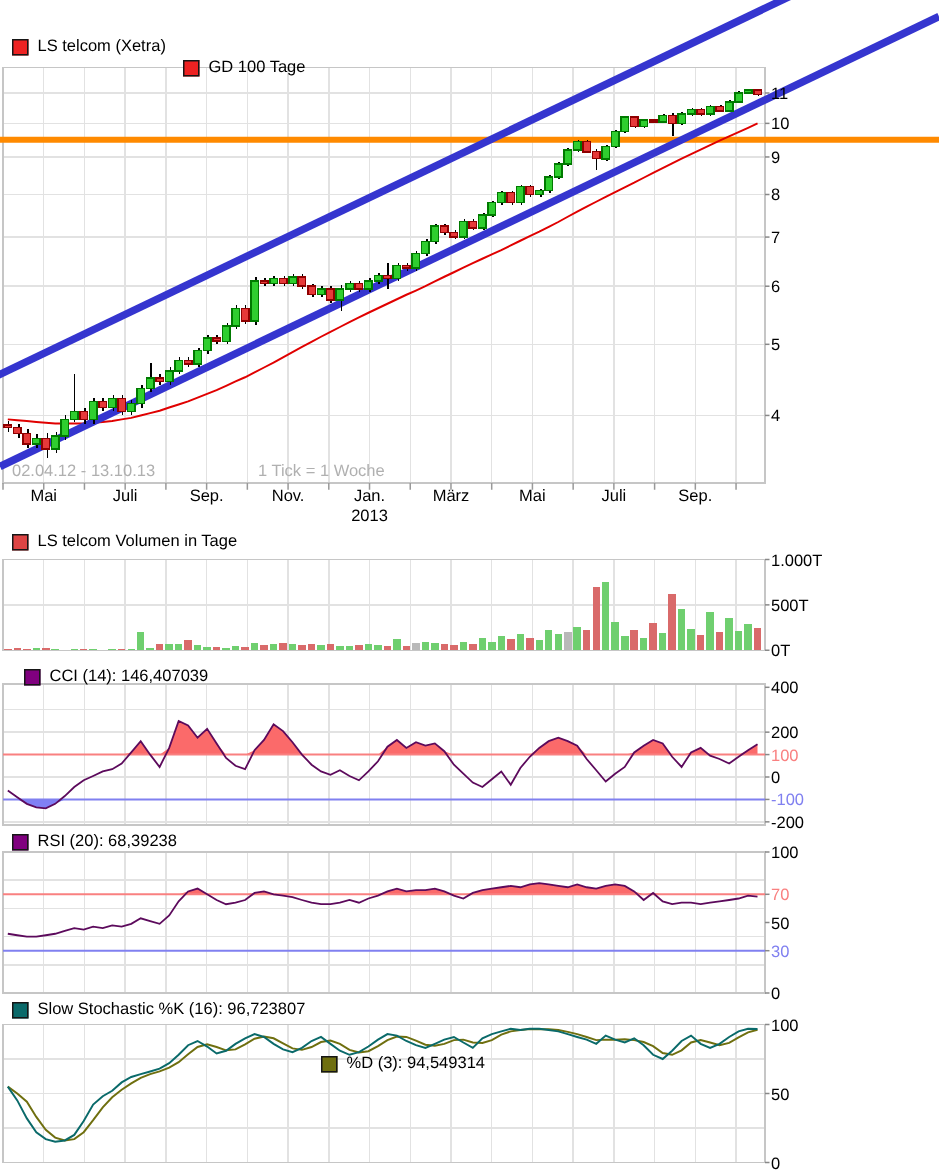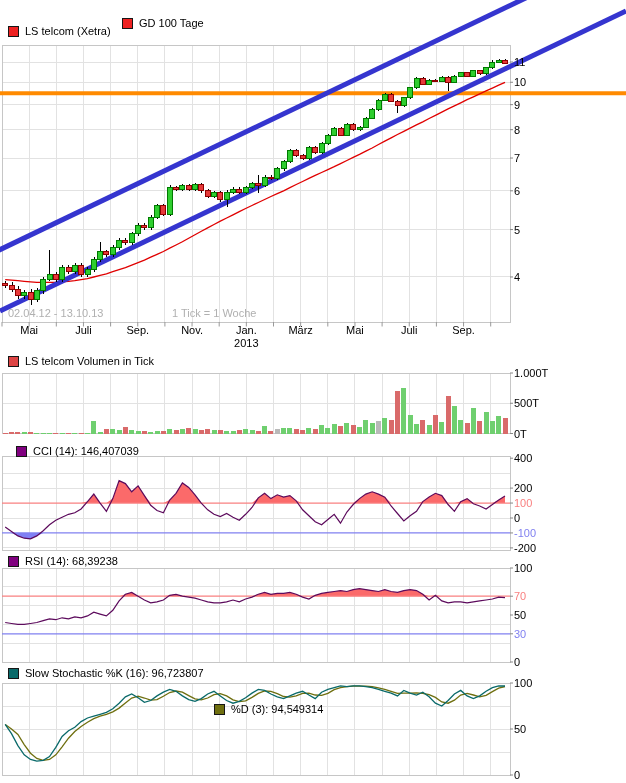--- a/index.html
+++ b/index.html
@@ -13,38 +13,38 @@
 </style>
 </head>
 <body>
 
 <div id="app">
 
   <div class="legend" style="left:8px;top:26px">
     <span class="sq" style="background-color: rgb(238, 34, 34);"></span>
     <span>LS telcom (Xetra)</span>
   </div>
-  <div class="legend" style="left:122px;top:18px">
+  <div class="legend" style="left:122px;top:40px">
     <span class="sq" style="background-color: rgb(238, 34, 34);"></span>
     <span>GD 100 Tage</span>
   </div>
 
   <div class="legend" style="left:8px;top:356px">
     <span class="sq" style="background-color: rgb(221, 68, 68);"></span>
-    <span>LS telcom Volumen in Tick</span>
+    <span>LS telcom Volumen in Tage</span>
   </div>
 
   <div class="legend" style="left:16px;top:446px">
     <span class="sq" style="background-color: rgb(128, 0, 127);"></span>
     <span>CCI (14): 146,407039</span>
   </div>
 
   <div class="legend" style="left:8px;top:556px">
     <span class="sq" style="background-color: rgb(128, 0, 127);"></span>
-    <span>RSI (14): 68,39238</span>
+    <span>RSI (20): 68,39238</span>
   </div>
 
   <div class="legend" style="left:8px;top:668px">
     <span class="sq" style="background-color: rgb(10, 106, 106);"></span>
     <span>Slow Stochastic %K (16): 96,723807</span>
   </div>
   <div class="legend" style="left:214px;top:704px">
     <span class="sq" style="background-color: rgb(111, 111, 15);"></span>
     <span>%D (3): 94,549314</span>
   </div>

